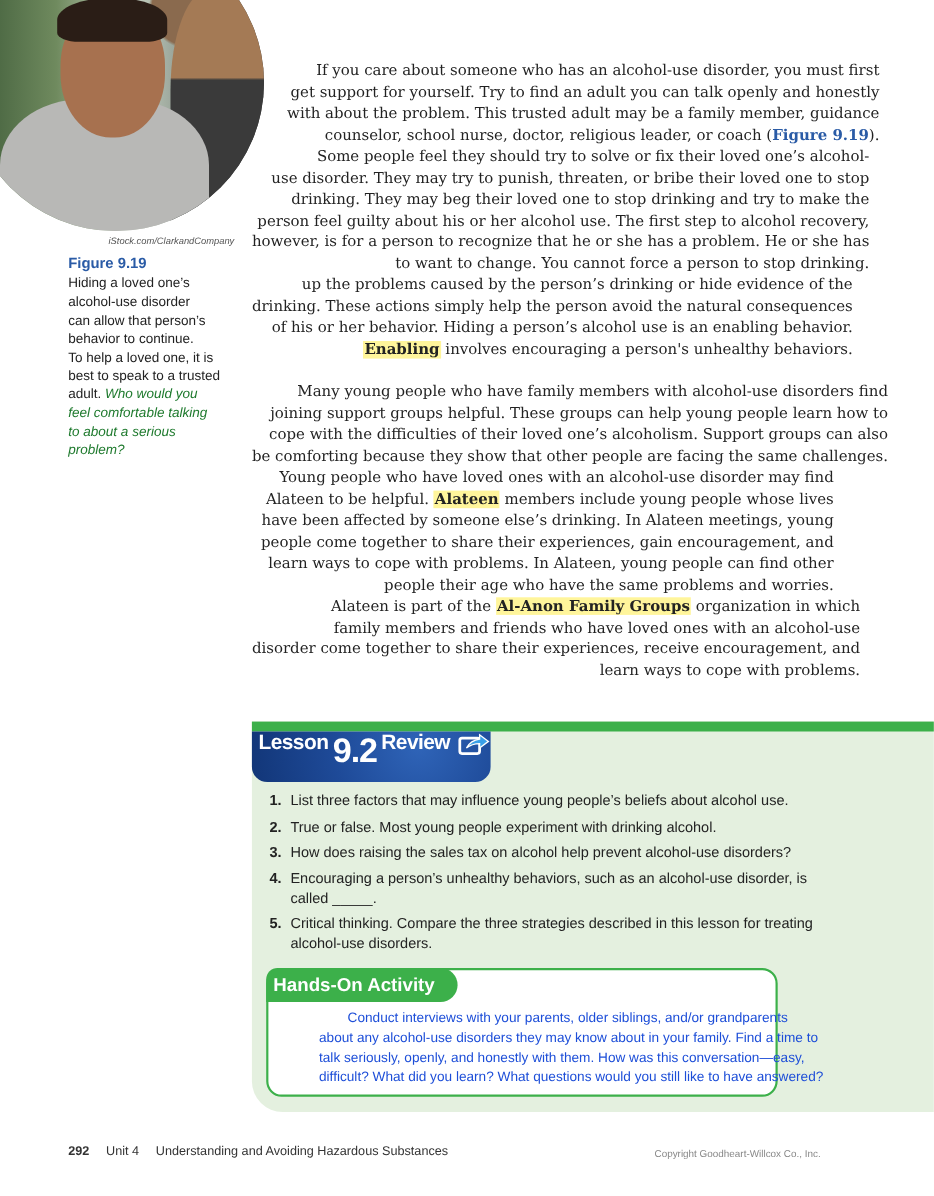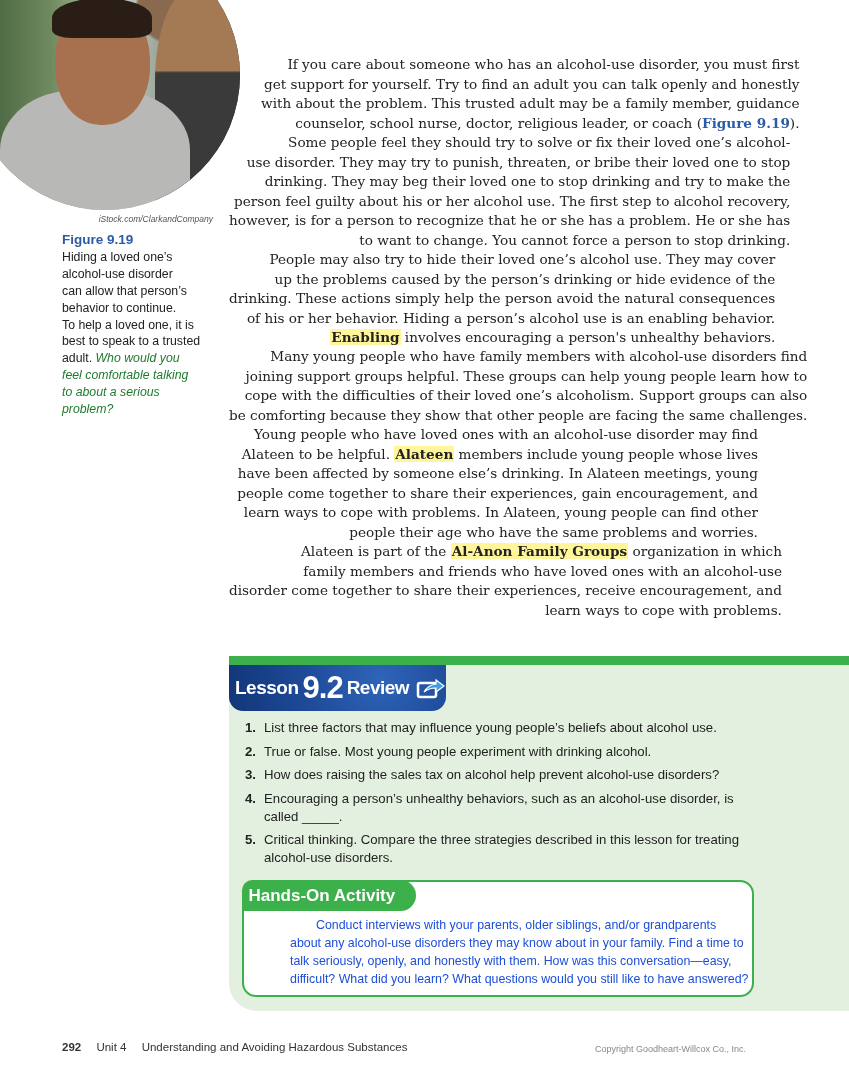--- a/index.html
+++ b/index.html
@@ -14,29 +14,29 @@
   .credit { position:absolute; left:60px; top:214px; width:153px; text-align:right; font-size:8.5px; font-style:italic; color:#555; }
   .figcap { position:absolute; left:62px; top:232px; width:160px; font-size:12.3px; line-height:16.9px; color:#222; }
   .figcap .fig-title { color:#2a5ba6; font-weight:bold; font-size:13.5px; display:block; }
   .figcap .fig-q { color:#1f7a2e; font-weight:normal; font-style:italic; }
   .body-text { position:absolute; font-family:"DejaVu Serif", serif; font-size:13.6px; line-height:19.5px; color:#222; white-space:nowrap;text-align:right; }
   .line { display:block; }
   .hl { background:#fff59b; font-weight:bold; padding:0 1px; }
   .figref { color:#2a5ba6; font-weight:bold; }
   .review-box { position:absolute; left:229px; top:656px; width:620px; height:355px; background:#e4f0df; border-bottom-left-radius:28px; }
   .review-bar { position:absolute; left:0; top:0; width:100%; height:9px; background:#3cb04a; }
-  .lesson-banner { position:absolute; left:0; top:9px; width:217px; height:46px; background:radial-gradient(circle at 70% 30%, #2f64b8 0%, #1e4a98 50%, #123678 100%); border-bottom-left-radius:14px; border-bottom-right-radius:14px; color:#fff; display:flex; align-items:center; padding-left:6px; box-sizing:border-box; }
+  .lesson-banner { position:absolute; left:0; top:9px; width:217px; height:46px; background:radial-gradient(circle at 70% 30%, #2f64b8 0%, #1e4a98 50%, #123678 100%); border-bottom-left-radius:14px; border-bottom-right-radius:14px; color:#fff; display:flex; align-items:flex-start; padding-left:6px; box-sizing:border-box; }
   .lesson-banner .w { font-weight:bold; font-size:19px; letter-spacing:-0.5px; }
   .lesson-banner .n { font-weight:bold; font-size:31px; margin:0 4px; letter-spacing:-1px; }
   .lesson-banner .ico { margin-left:7px; width:28px; height:22px; position:relative; }
   .questions { position:absolute; left:16px; top:63px; width:510px; font-size:13.2px; line-height:18px; color:#222; }
   .q { display:flex; margin-bottom:5.5px; }
   .q .num { width:19px; font-weight:bold; flex-shrink:0; }
   .q .lead { font-weight:normal; }
-  .activity { position:absolute; left:13px; top:224px; width:512px; height:117px; background:#fff; border:2.5px solid #3cb04a; border-radius:14px; box-sizing:border-box; }
+  .activity { position:absolute; left:13px; top:224px; width:465px; height:117px; background:#fff; border:2.5px solid #3cb04a; border-radius:14px; box-sizing:border-box; }
   .activity-tab { position:absolute; left:-2.5px; top:-2.5px; height:31px; width:174px; background:#3cb04a; color:#fff; font-weight:bold; font-size:17px; border-top-left-radius:12px; border-bottom-right-radius:18px; border-top-right-radius:18px; padding-left:7px; box-sizing:border-box; line-height:31px; }
   .activity-text { position:absolute; left:14px; top:34px; width:490px; font-size:12.4px; line-height:18px; color:#1d4ed8;margin-left:32px; }
   .footer-left { position:absolute; left:62px; top:1041px; font-size:11.5px; color:#333; font-family:"Liberation Sans", sans-serif;text-align:center; }
   .footer-left .pg { font-weight:bold; margin-right:12px; }
   .footer-left .unit { margin-right:12px; }
   .footer-right { position:absolute; left:595px; top:1044px; font-size:9px; color:#888; }
 </style>
 </head>
 <body>
 
@@ -72,21 +72,20 @@
 <div class="body-text" style="left:229px; top:133px;">
   <span class="line" style="padding-left:46px">Some people feel they should try to solve or fix their loved one’s alcohol-</span>
   <span class="line" style="padding-left:12px">use disorder. They may try to punish, threaten, or bribe their loved one to stop</span>
   <span class="line" style="padding-left:2px">drinking. They may beg their loved one to stop drinking and try to make the</span>
   <span class="line">person feel guilty about his or her alcohol use. The first step to alcohol recovery,</span>
   <span class="line">however, is for a person to recognize that he or she has a problem. He or she has</span>
   <span class="line">to want to change. You cannot force a person to stop drinking.</span>
 </div>
 
 <div class="body-text" style="left:229px; top:250px;">
-  <span class="line" style="padding-left:25px">People may also try to hide their loved one’s alcohol use. They may cover</span>
   <span class="line">up the problems caused by the person’s drinking or hide evidence of the</span>
   <span class="line">drinking. These actions simply help the person avoid the natural consequences</span>
   <span class="line">of his or her behavior. Hiding a person’s alcohol use is an enabling behavior.</span>
   <span class="line"><span class="hl">Enabling</span><span> involves encouraging a person's unhealthy behaviors.</span></span>
 </div>
 
 <div class="body-text" style="left:229px; top:347px;">
   <span class="line" style="padding-left:25px">Many young people who have family members with alcohol-use disorders find</span>
   <span class="line">joining support groups helpful. These groups can help young people learn how to</span>
   <span class="line">cope with the difficulties of their loved one’s alcoholism. Support groups can also</span>

